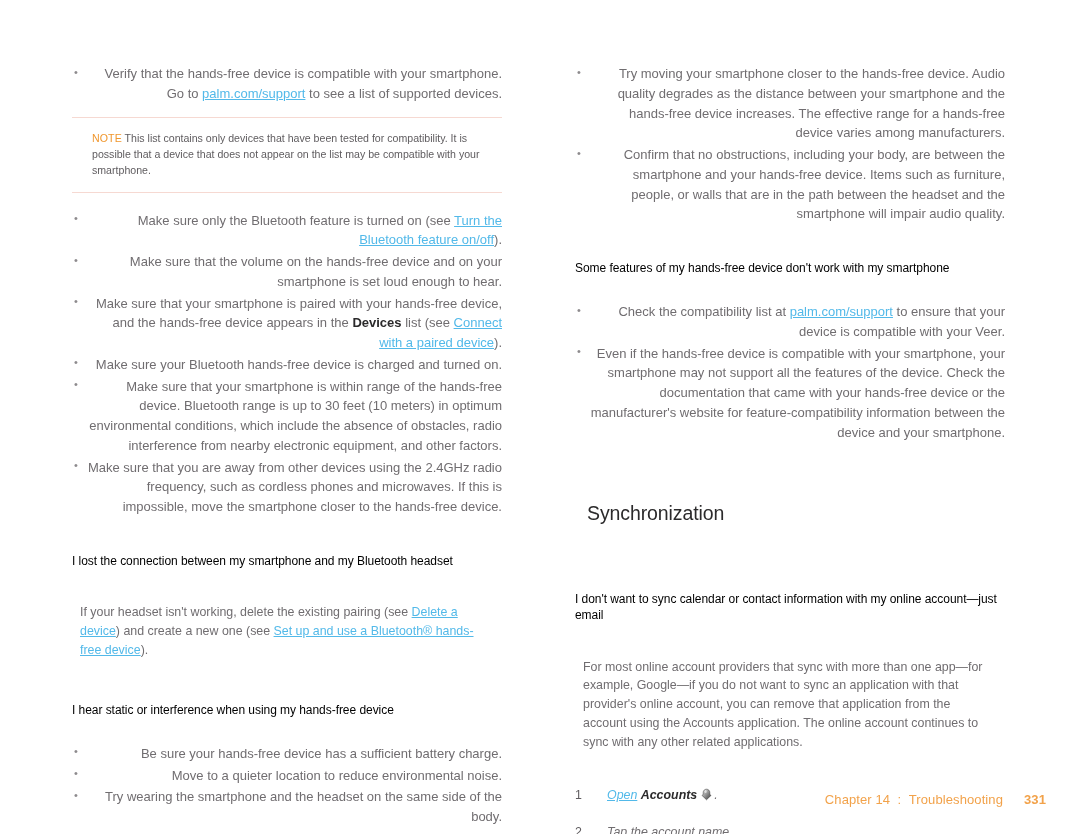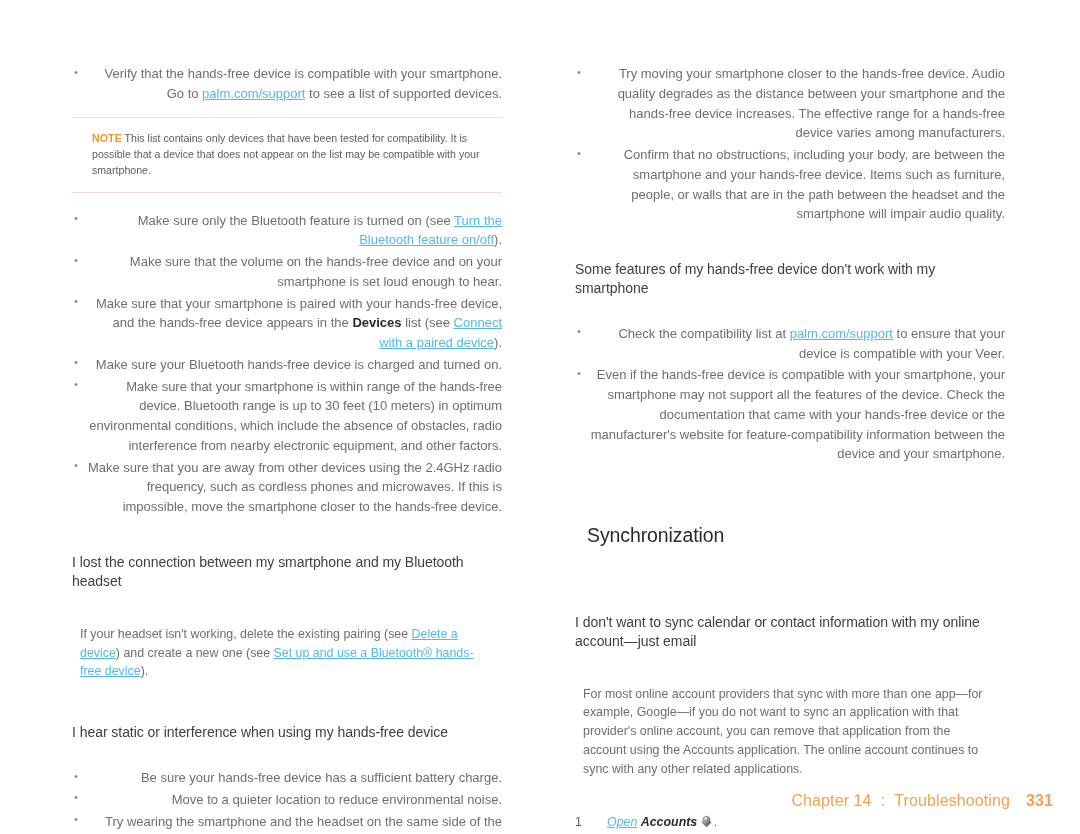--- a/index.html
+++ b/index.html
@@ -31,23 +31,23 @@
   
   .h1 {
     font-size: 19.5px;
     line-height: 1.32;
     color: #2b2a2b;
     font-weight: 400;
     letter-spacing: -0.1px;
     margin: 12px;
   }
   .h2 {
-    font-size: 14px;
+    font-size: 12px;
     line-height: 1.35;
-    color: #404040;
+    color: #000000;
     font-weight: 400;
     letter-spacing: -0.05px;
     margin: 0;
   }
   .para {
     font-size: 12.4px;
     line-height: 1.52;
     color: #706d70;
     margin: 8px;
   }
@@ -103,41 +103,41 @@
   }
   .note-inner {
     padding-left: 20px;
     padding-right: 14px;
     font-size: 10.6px;
     line-height: 1.55;
     color: #5f5c5f;
   }
   .note-label {
     color: #f0962c;
-    font-weight: 700;
+    font-weight: 400;
     letter-spacing: 0.1px;
   }
 
   
   .acct-icon {
     display: inline-block;
     width: 13px;
     height: 13px;
     vertical-align: -2px;
     margin: 0 1px 0 3px;
   }
 
   
   .footer {
     position: absolute;
     left: 0;
-    right: 5px;
+    right: 12px;
     top: 792px;
     height: 16px;
-    font-size: 16px;
+    font-size: 13px;
     color: #f2a24a;
     letter-spacing: 0.1px;
   }
   .footer-chapter {
     position: absolute;
     right: 65px;
     top: 0;
     white-space: nowrap;
   }
   .footer-page {

